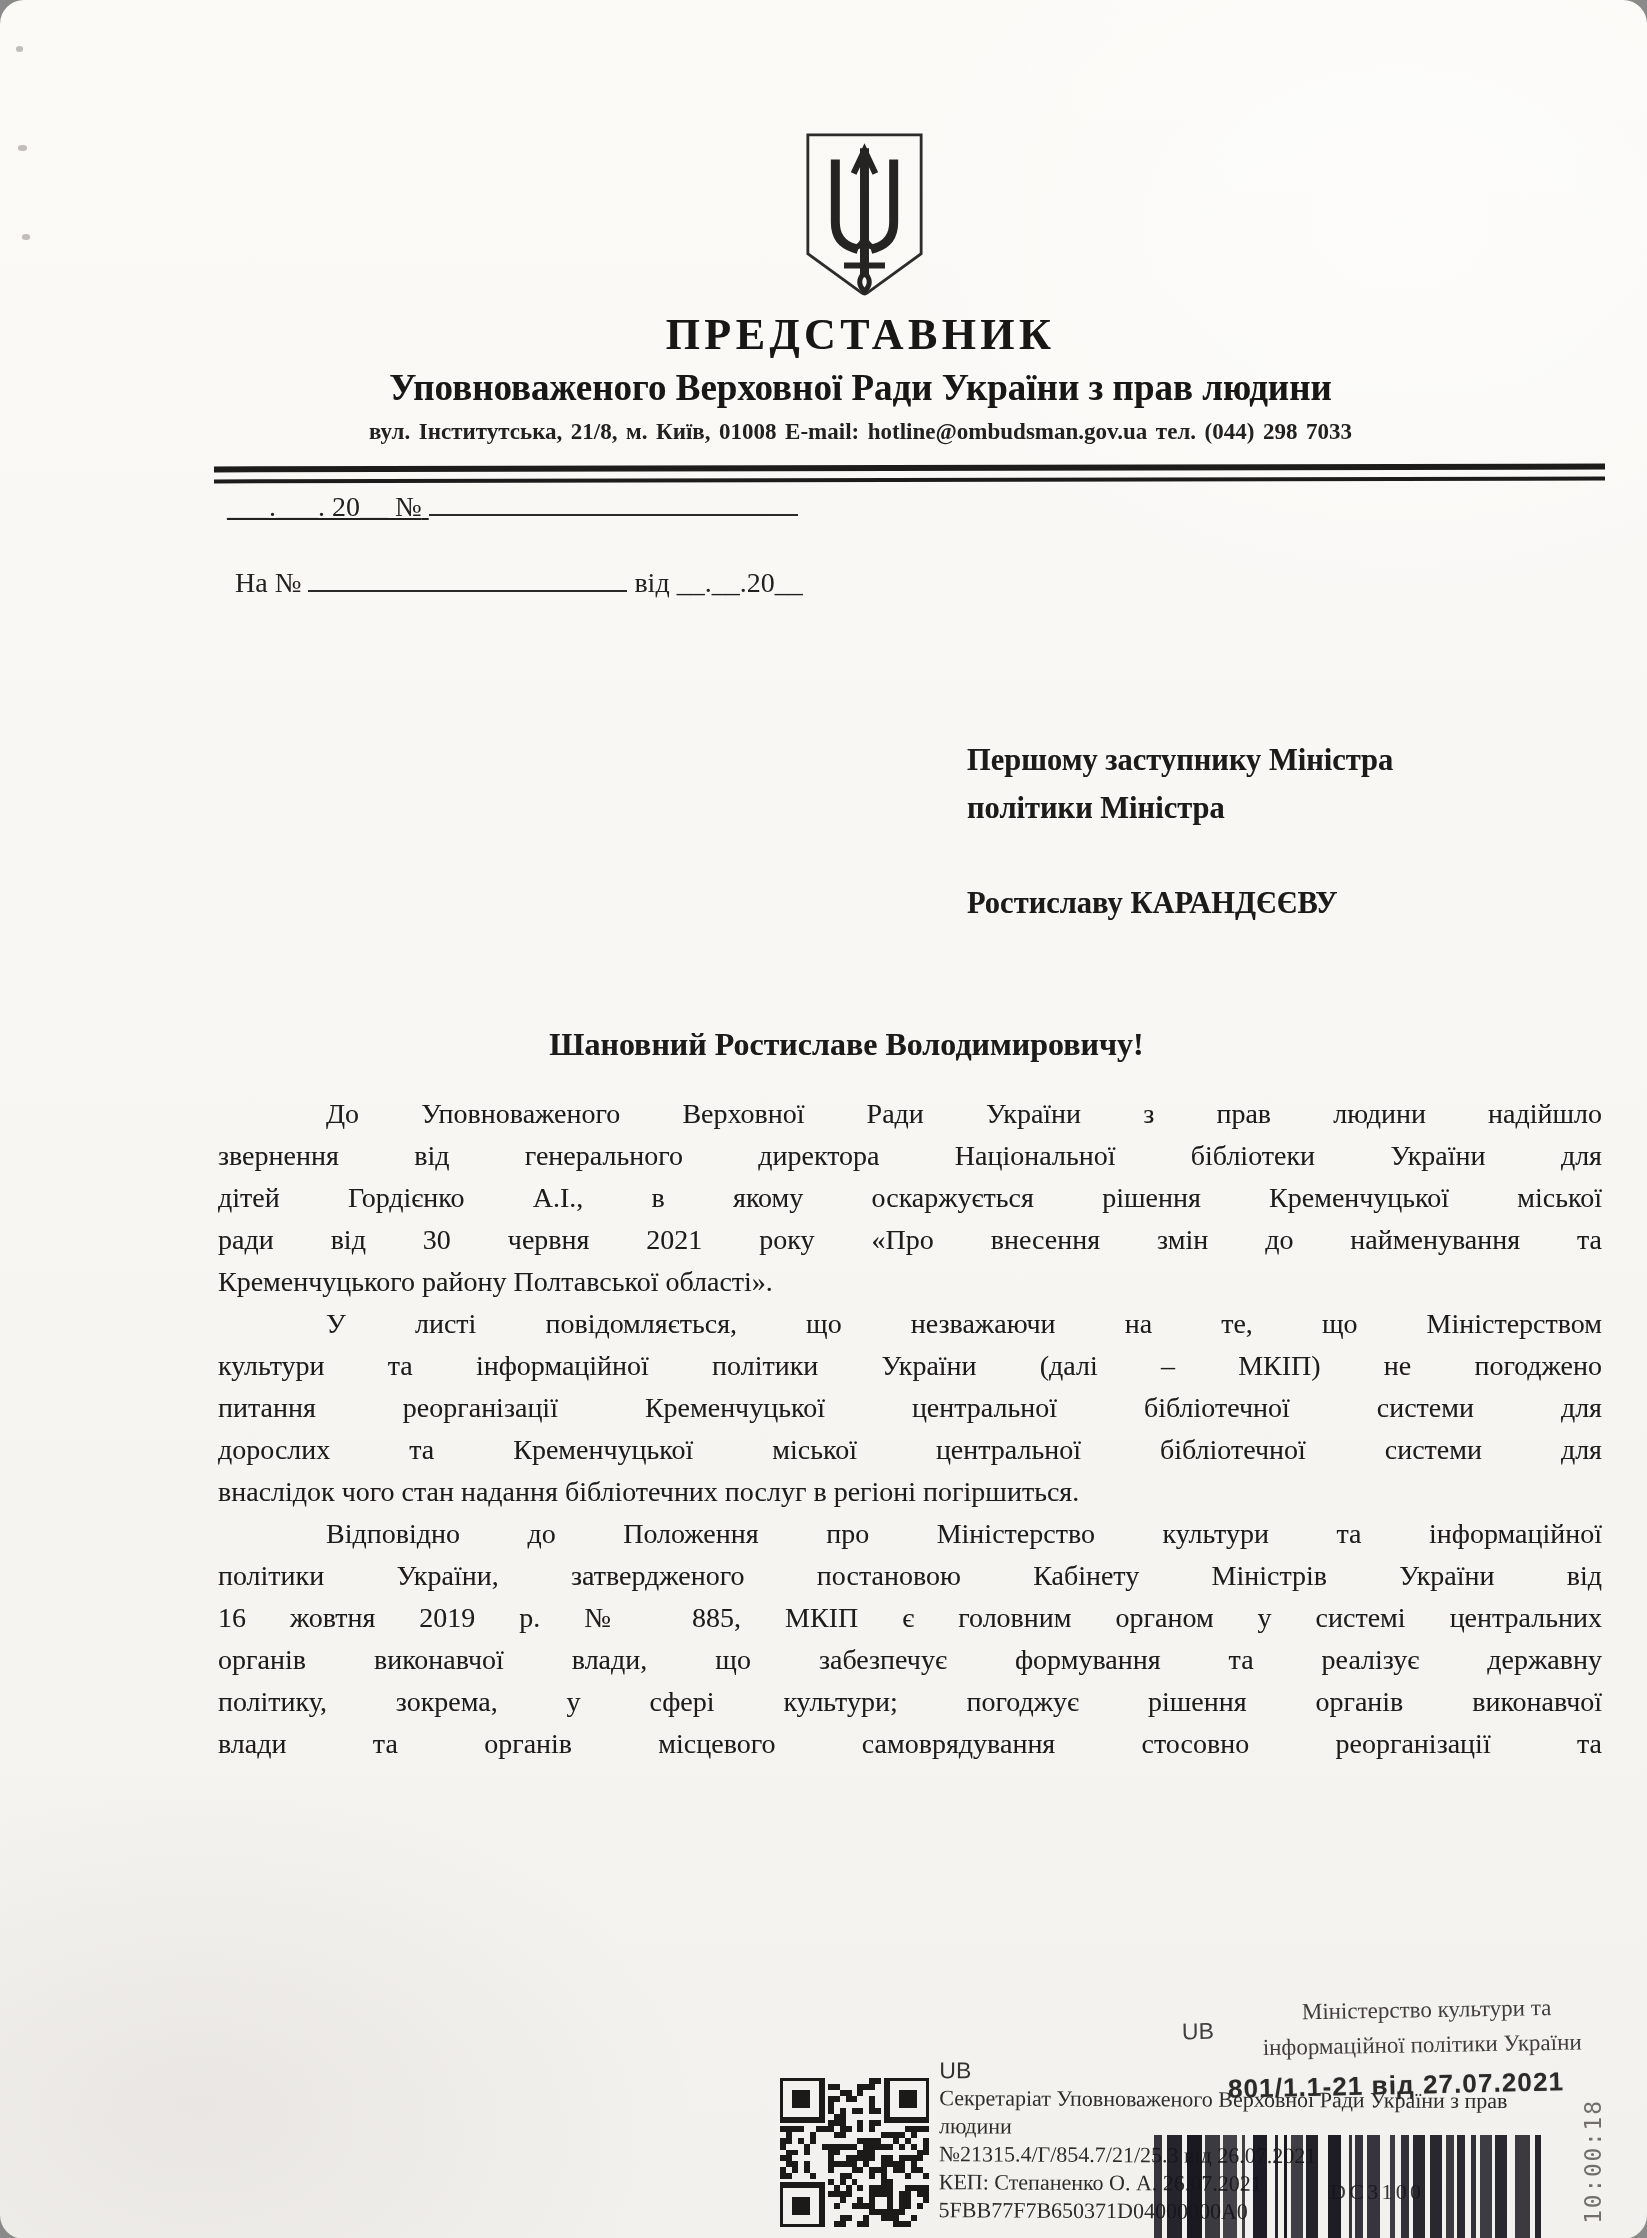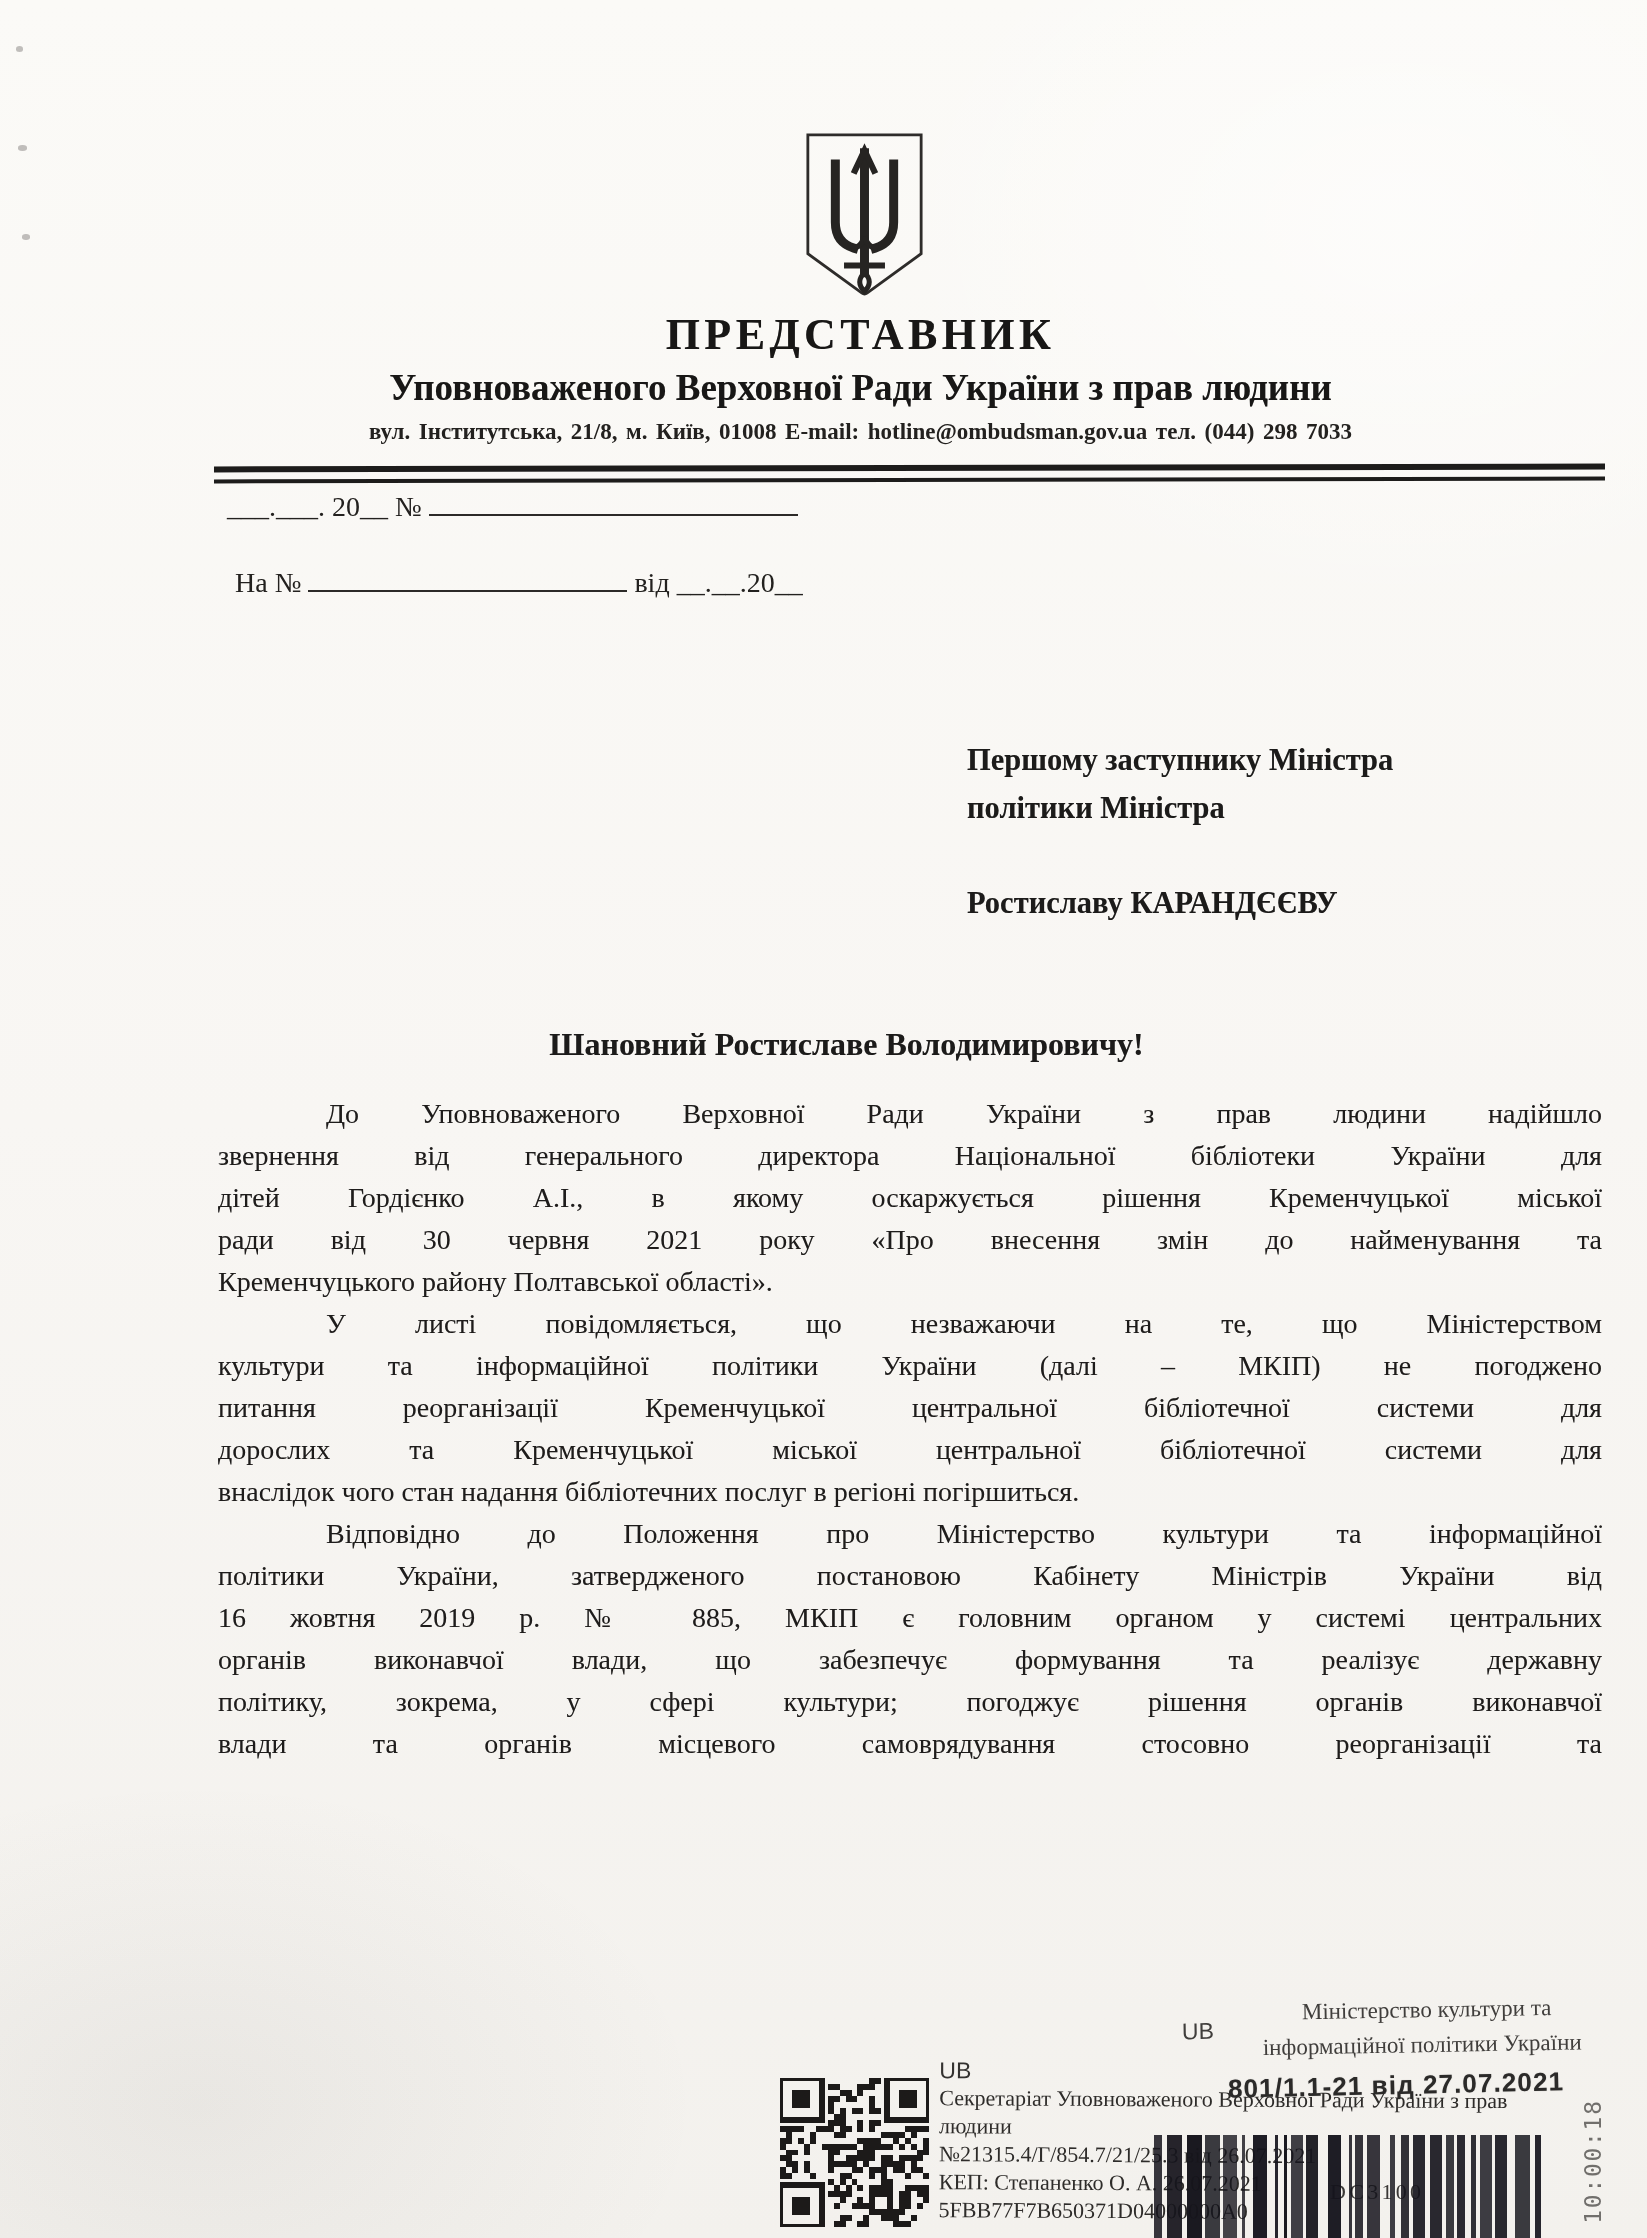--- a/index.html
+++ b/index.html
@@ -7,34 +7,35 @@
     position:relative;
     width:1647px;height:2239px;
     margin:0 auto;
     overflow:hidden;
     background:
       radial-gradient(777px 500px at 12% 94%, rgba(60,55,50,0.06), transparent 65%),
       radial-gradient(888px 666px at 85% 10%, rgba(255,255,255,0.5), transparent 60%),
       linear-gradient(180deg,#fbfaf7 0%,#f8f6f3 50%,#f3f1ed 100%);
     font-family:"Liberation Serif", serif;
     color:#211f1d;
+    border-radius:24px;
   }
   .abs{position:absolute;}
   
   .center-block{position:absolute;left:194px;width:1333px;text-align:center;}
   .org-title{top:309px;font-size:44px;font-weight:bold;letter-spacing:4.4px;color:#181716;text-shadow:0 0 0.6px rgba(0,0,0,.35);}
   .org-subtitle{top:366px;font-size:37px;font-weight:bold;color:#181716;text-shadow:0 0 0.6px rgba(0,0,0,.3);}
   .org-address{top:419px;font-size:23px;font-weight:bold;color:#23211f;word-spacing:2.8px;}
   .rule{position:absolute;left:214px;width:1391px;background:#1d1c1b;transform:rotate(-0.12deg);}
   .rule.r1{top:465px;height:6.1px;}
   .rule.r2{top:478px;height:3.9px;}
   .emblem{left:800px;top:128px;width:129px;height:174px;}
   
   .refline{font-size:28px;color:#23211f;white-space:nowrap;}
-  .ref1{left:227px;top:486px;}
+  .ref1{left:227px;top:486px;text-decoration:underline;}
   .ref2{left:227px;top:562px;margin-left:8px;}
   .uline{display:inline-block;border-bottom:2.2px solid #2c2a28;height:28px;vertical-align:baseline;}
   
   .recipient{left:967px;top:712px;width:589px;font-size:30.5px;font-weight:bold;line-height:48px;color:#1c1b1a;text-shadow:0 0 0.6px rgba(0,0,0,.3);margin-top:24px;}
   .recipient .name{margin-top:47px;}
   
   .salutation{left:194px;top:1026px;width:1305px;text-align:center;font-size:32px;font-weight:bold;color:#1c1b1a;text-shadow:0 0 0.6px rgba(0,0,0,.3);}
   
   .body-text{left:218px;top:1093px;width:1384px;font-size:28px;line-height:42px;color:#1e1c1b;text-shadow:0 0 0.6px rgba(0,0,0,.22);}
   .bline{width:100%;}

